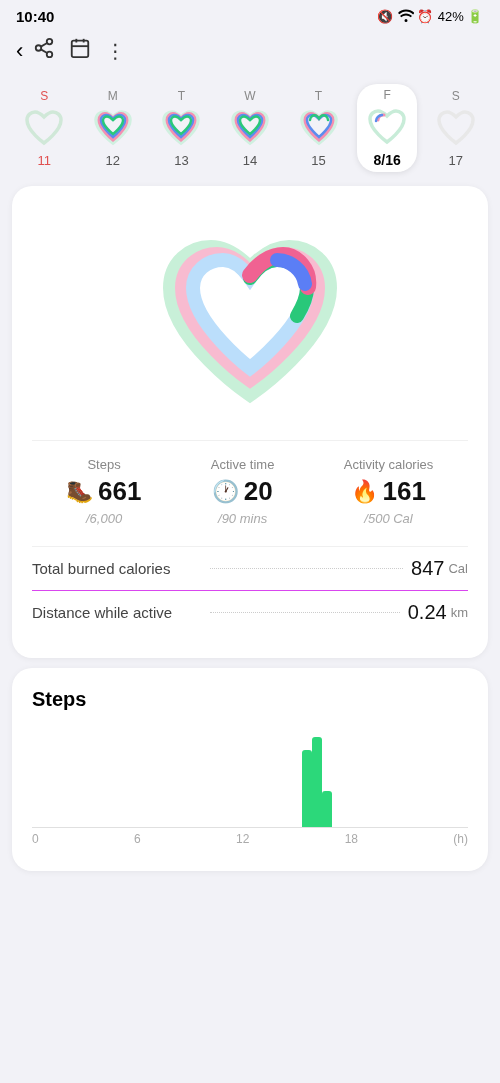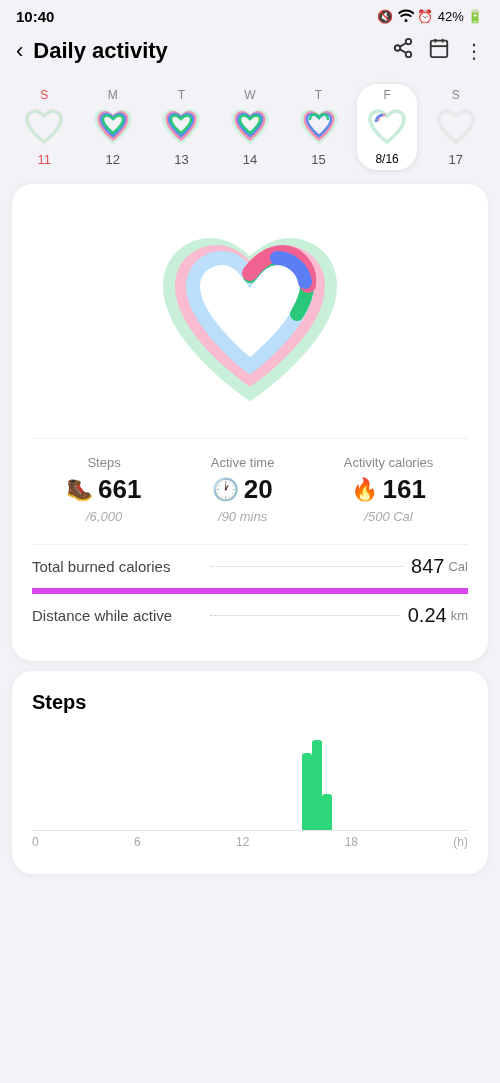--- a/index.html
+++ b/index.html
@@ -93,23 +93,23 @@
       color: #555;
     }
     .cal-date.sunday { color: #e05050; }
     .cal-day.active-day {
       background: #fff;
       border-radius: 20px;
       padding: 4px 6px;
       box-shadow: 0 1px 6px rgba(0,0,0,0.1);
     }
     .cal-date.active-bold {
-      font-weight: 400;
-      color: #000;
-      font-size: 12px;
+      font-weight: 700;
+      color: #000;
+      font-size: 14px;
     }
 
     
     .main-card {
       margin: 10px 12px;
       background: #fff;
       border-radius: 20px;
       padding: 20px 20px 24px;
       box-shadow: 0 1px 6px rgba(0,0,0,0.06);
     }
@@ -158,21 +158,21 @@
     .info-rows {
       margin-top: 20px;
       border-top: 1px solid #f0f0f0;
     }
     .info-row {
       display: flex;
       align-items: center;
       padding: 10px 0;
     }
     .info-row + .info-row {
-      border-top: 6px solid #d946ef;
+      border-top: 1px solid #d946ef;
     }
     .info-row-label {
       font-size: 15px;
       color: #444;
       min-width: 170px;
     }
     .info-row-dots {
       flex: 1;
       border-bottom: 1px dotted #ccc;
       margin: 0 8px;
@@ -257,21 +257,20 @@
         </svg>
     </span>
     <span>⏰</span>
     <span>42%</span>
     <span>🔋</span>
   </div>
 </div>
 
 <div class="header">
   <span class="header-back">‹</span>
-  <span class="header-title">Daily activity</span>
   <div class="header-actions">
     <span class="header-icon">
       <svg width="22" height="22" viewBox="0 0 24 24" fill="none" stroke="#333" stroke-width="2">
           <circle cx="18" cy="5" r="3"></circle>
           <circle cx="6" cy="12" r="3"></circle>
           <circle cx="18" cy="19" r="3"></circle>
           <line x1="8.59" y1="13.51" x2="15.42" y2="17.49"></line>
           <line x1="15.41" y1="6.51" x2="8.59" y2="10.49"></line>
         </svg>
     </span>

